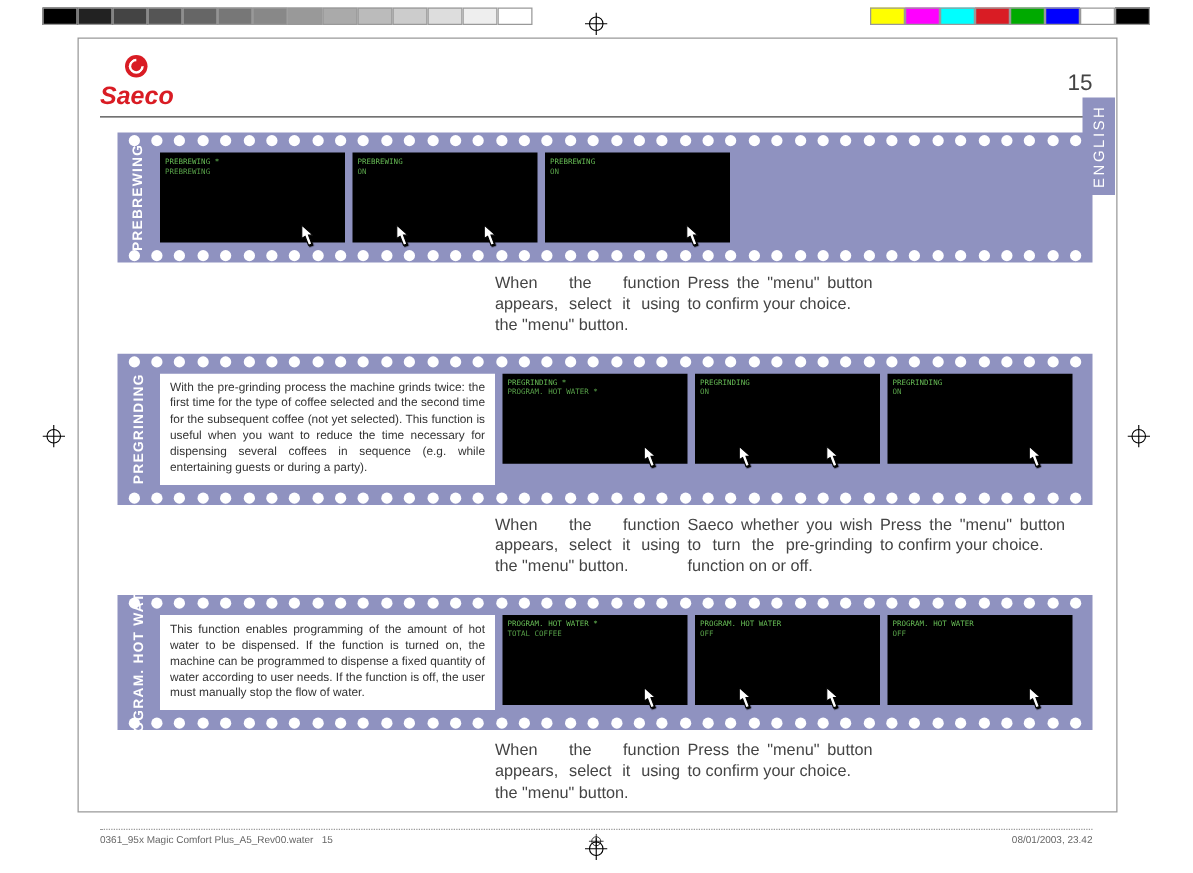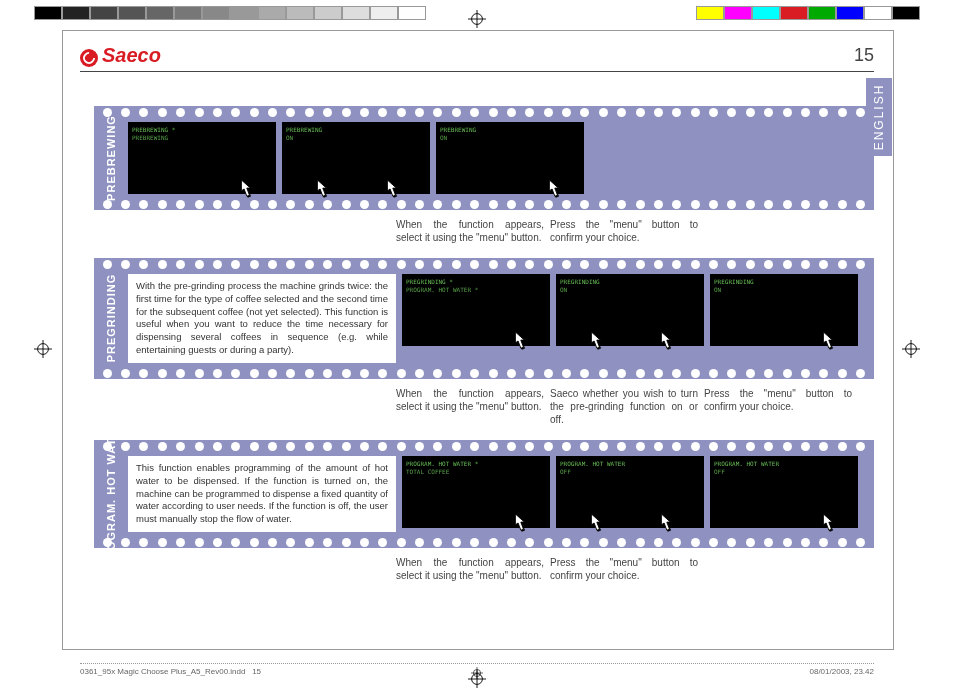--- a/index.html
+++ b/index.html
@@ -24,21 +24,21 @@
     width: 832px; height: 620px;
     border: 1px solid #999;
   }
   .header {
     position: absolute;
     top: 44px; left: 80px; right: 80px;
     display: flex; justify-content: space-between; align-items: center;
     border-bottom: 1px solid #444;
     padding-bottom: 4px;
   }
-  .logo { display: flex; align-items: flex-end; gap: 4px; }
+  .logo { display: flex; align-items: center; gap: 4px; flex-direction: column; }
   .logo-icon {
     width: 18px; height: 18px; border-radius: 50%;
     background: #d91c24;
     position: relative;
   }
   .logo-icon::before {
     content: ""; position: absolute; top: 3px; left: 3px; right: 3px; bottom: 3px;
     border: 2px solid #fff; border-top-color: transparent; border-radius: 50%;
     transform: rotate(45deg);
   }
@@ -81,21 +81,21 @@
     background: #000; height: 72px; position: relative;
     font-family: monospace; color: #6b5; font-size: 6px; padding: 4px;
     line-height: 1.3;
   }
   .screen .line2 { opacity: 0.85; }
   .pointer {
     position: absolute; bottom: -6px; width: 18px; height: 22px;
   }
   .pointer svg { width: 100%; height: 100%; filter: drop-shadow(1px 1px 0 #000); }
   .caption-row { display: flex; gap: 6px; margin-top: 8px; padding-left: 302px; }
-  .caption { width: 148px; font-size: 10px; line-height: 1.3; text-align: justify; color: #444; }
+  .caption { width: 148px; font-size: 13px; line-height: 1.3; text-align: justify; color: #444; }
   .footer {
     position: absolute; bottom: 22px; left: 80px; right: 80px;
     border-top: 1px dotted #999; padding-top: 3px;
     display: flex; justify-content: space-between;
     font-size: 8px; color: #666;
   }
   .footer .mid { position: absolute; left: 50%; transform: translateX(-50%); }
 </style>
 </head>
 <body>
@@ -556,20 +556,20 @@
         </div>
       </div>
       <div class="caption-row">
         <div class="caption">When the function appears, select it using the "menu" button.</div>
         <div class="caption">Press the "menu" button to confirm your choice.</div>
       </div>
     </div>
   </div>
 
 <div class="footer">
-  <span><span>0361_95x Magic Choose Plus_A5_Rev00.indd</span>&nbsp;&nbsp;&nbsp;<span>15</span></span>
+  <span><span>0361_95x Magic Comfort Plus_A5_Rev00.water</span>&nbsp;&nbsp;&nbsp;<span>15</span></span>
   <span class="mid"><svg width="12" height="12" viewBox="0 0 20 20">
         <circle cx="10" cy="10" r="6" fill="none" stroke="#000"></circle>
         <line x1="10" y1="0" x2="10" y2="20" stroke="#000"></line>
         <line x1="0" y1="10" x2="20" y2="10" stroke="#000"></line>
       </svg></span>
   <span>08/01/2003, 23.42</span>
 </div>
 
 </body></html>

